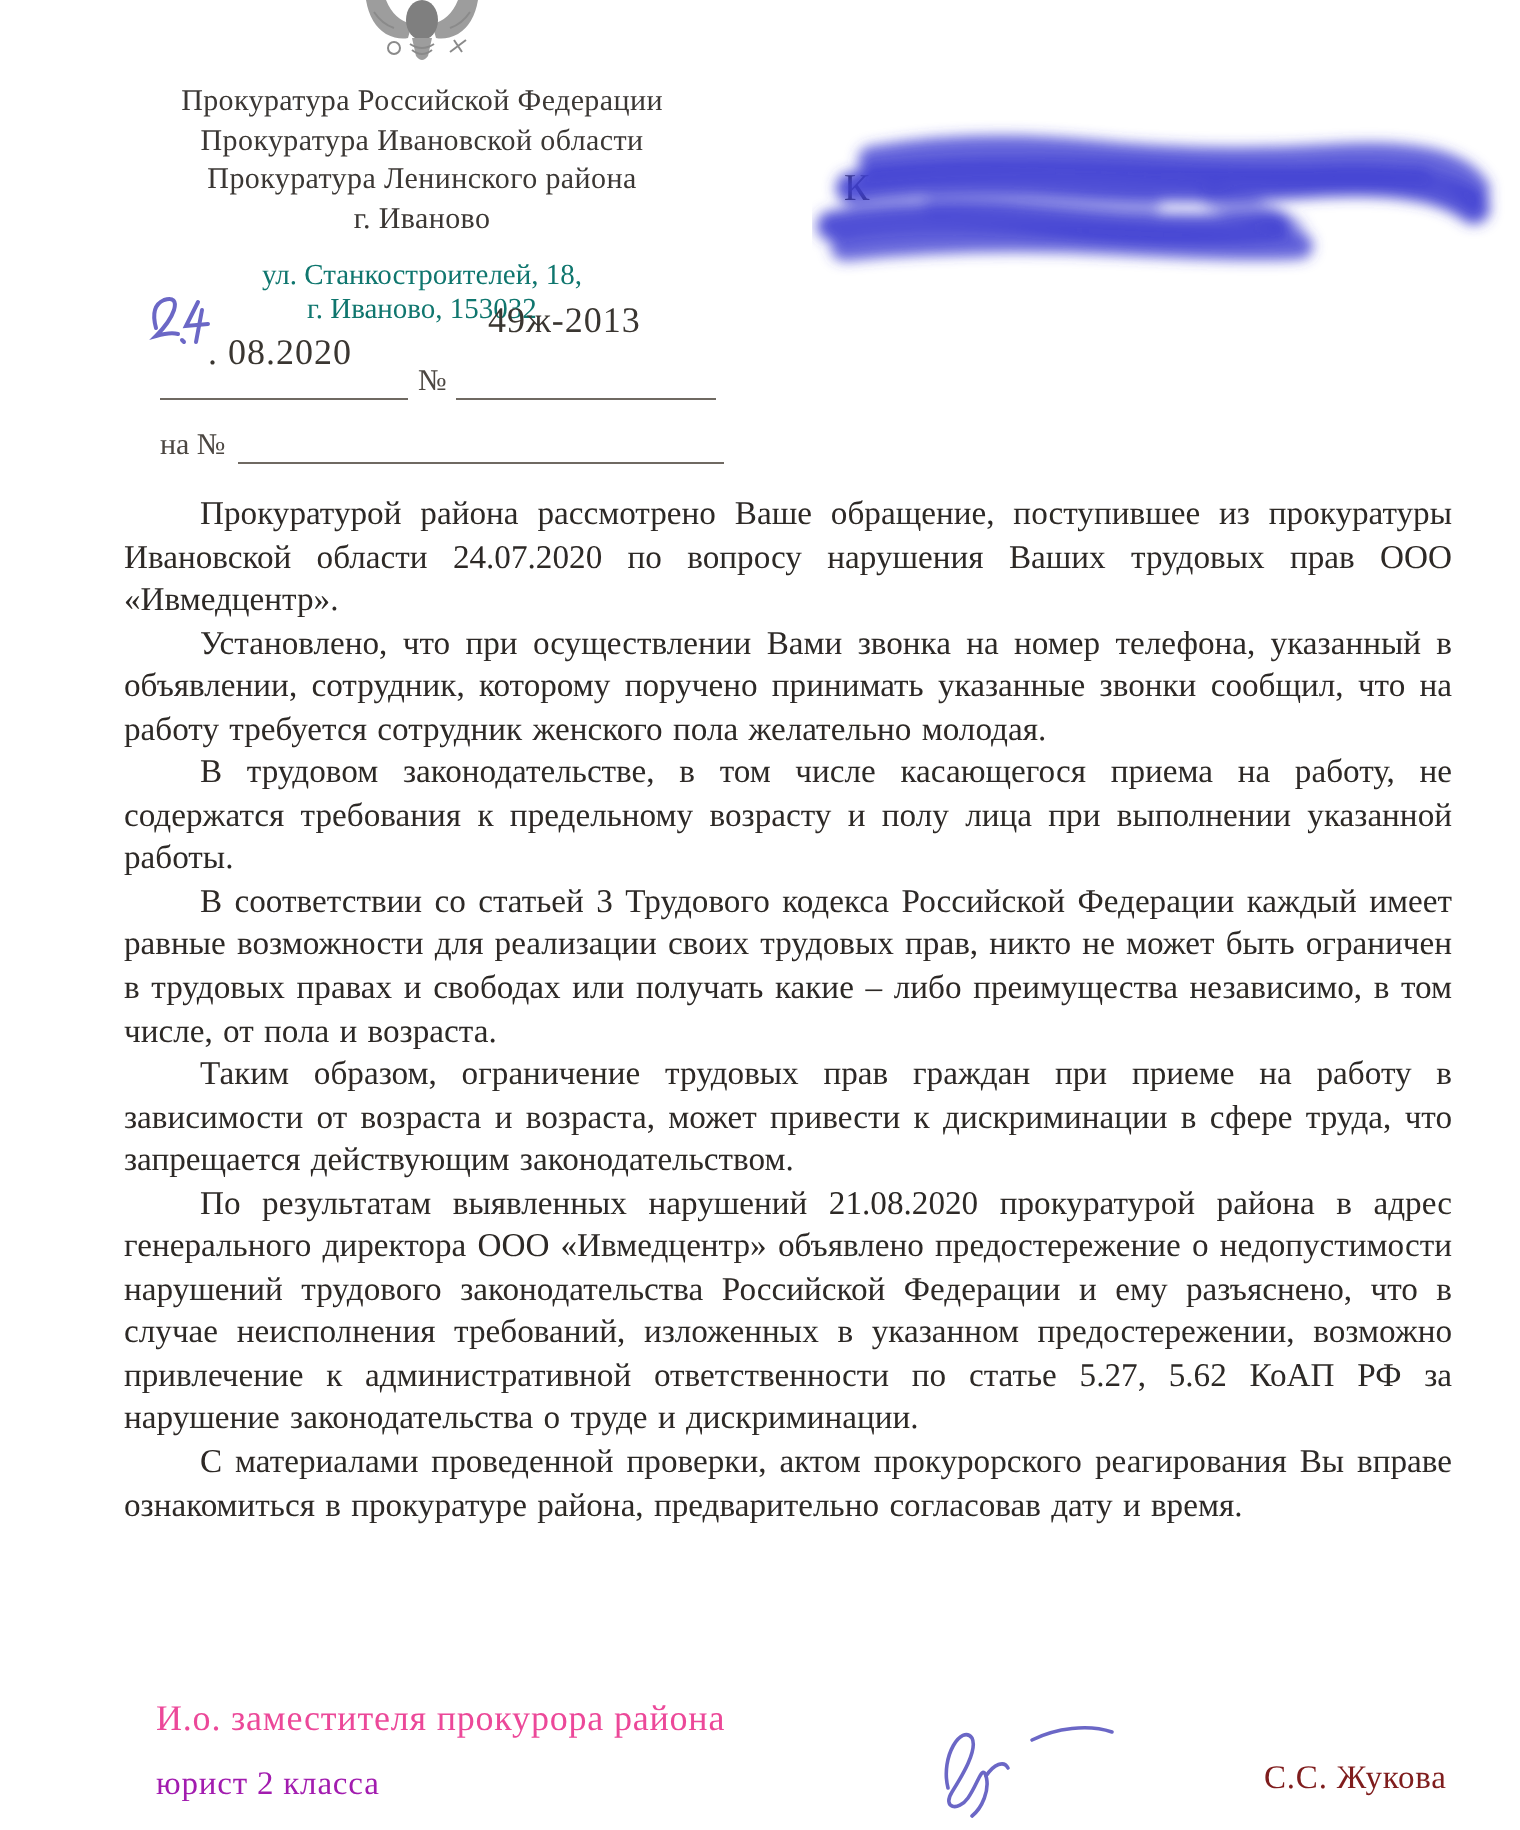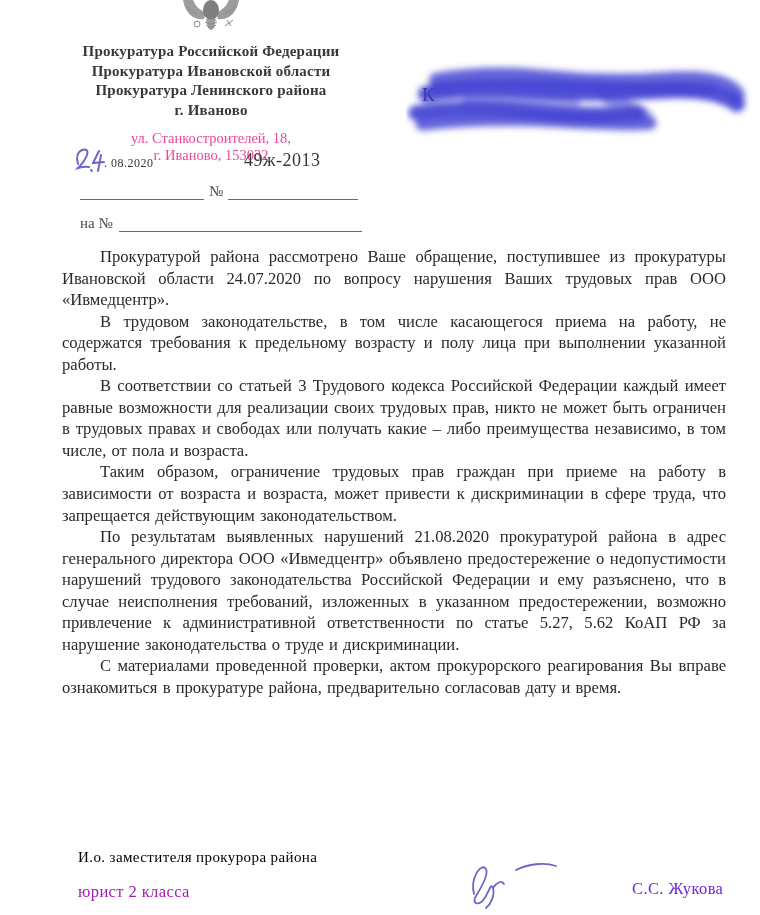--- a/index.html
+++ b/index.html
@@ -4,29 +4,29 @@
 <style>
   html,body{margin:0;padding:0;background:#e8e8e8;}
   .page{
     position:relative;width:760px;height:915px;margin:0 auto;
     background:#ffffff;overflow:hidden;
     font-family:"Liberation Serif", serif;color:#2e2a27;
   }
   
   .letterhead{position:absolute;left:58px;top:0;width:306px;text-align:center;}
   .emblem{display:block;margin:0 auto;width:72px;height:34px;}
-  .org-line{font-weight:bold;font-size:15px;line-height:19.6px;color:#3b3734;letter-spacing:.2px;}
+  .org-line{font-weight:normal;font-size:15px;line-height:19.6px;color:#3b3734;letter-spacing:.2px;}
   .org-line.first{margin-top:8px;}
   .addr-block{margin-top:10px;}
-  .addr-line{font-size:14.5px;line-height:16.5px;color:#ec4899;text-align:center;}
+  .addr-line{font-size:14.5px;line-height:16.5px;color:#0f766e;text-align:center;}
   
   .date-row{position:absolute;left:58px;top:144px;width:320px;height:34px;}
   .hand-day{position:absolute;left:14px;top:0;width:40px;height:30px;}
   .hand-day path{stroke:var(--ink_blue);stroke-width:2;fill:none;stroke-linecap:round;}
-  .date-printed{position:absolute;left:46px;top:12px;font-size:12px;color:#3a3631;letter-spacing:.5px;}
+  .date-printed{position:absolute;left:46px;top:22px;font-size:18px;color:#3a3631;letter-spacing:.5px;}
   .case-no{position:absolute;left:186px;top:6px;font-size:18px;color:#3a3631;letter-spacing:.5px;}
   .no-row{position:absolute;left:80px;top:180px;width:285px;height:20px;display:flex;align-items:flex-end;font-size:15px;color:#4c4742;}
   .seg{display:inline-block;border-bottom:1.2px solid #6f6962;height:16px;}
   .seg.s1{width:124px;}
   .no-sym{padding:0 5px;}
   .seg.s2{width:130px;}
   .nano-row{position:absolute;left:80px;top:212px;width:282px;height:20px;display:flex;align-items:flex-end;font-size:15px;color:#4c4742;}
   .nano-label{padding-right:6px;}
   .seg.s3{flex:1;}
   
@@ -35,25 +35,25 @@
   .redaction{position:absolute;left:0;top:0;width:348px;height:82px;}
   .redaction path{stroke:var(--redaction_blue);fill:none;stroke-linecap:round;}
   
   .body-text{
     position:absolute;left:62px;top:246px;width:664px;height:592px;overflow:hidden;
     font-size:16.6px;line-height:21.55px;text-align:justify;color:#2d2926;
     word-spacing:1px;
   }
   .body-text p{margin:0;text-indent:38px;font-family:Liberation Serif, serif;}
   
-  .sig-pos1{position:absolute;left:78px;top:849px;font-size:15px;color:#000000;letter-spacing:.4px;}
+  .sig-pos1{position:absolute;left:78px;top:849px;font-size:18px;color:#ec4899;letter-spacing:.4px;}
   .sig-pos2{position:absolute;left:78px;top:882px;font-size:16.5px;color:#a21caf;letter-spacing:.4px;}
   .sig-svg{position:absolute;left:448px;top:852px;width:130px;height:58px;}
   .sig-svg path{stroke:var(--ink_blue);stroke-width:1.8;fill:none;stroke-linecap:round;}
-  .sig-name{position:absolute;left:632px;top:879px;font-size:16.5px;color:#6d28d9;letter-spacing:.4px;}
+  .sig-name{position:absolute;left:632px;top:879px;font-size:16.5px;color:#7f1d1d;letter-spacing:.4px;}
   
   .emblem .gray{fill:#9d9d9d;}
   .emblem .dark{fill:#7f7f7f;}
   .emblem .ln{stroke:#8a8a8a;fill:none;stroke-width:1;}
 </style>
 </head>
 <body>
 
 <div class="page">
 
@@ -117,20 +117,21 @@
         <path d="M200,40 Q222,48 240,57" stroke-width="12" opacity="0.5"></path>
         <path d="M10,55 Q60,47 122,53 T232,55" stroke-width="15" opacity="0.9"></path>
         <path d="M16,66 Q82,59 152,63 T244,65" stroke-width="13" opacity="0.8"></path>
         <path d="M60,45 Q110,40 170,44" stroke-width="9" opacity="0.45"></path>
       </g>
     </svg>
   </div>
 
   <div class="body-text">
     <p>Прокуратурой района рассмотрено Ваше обращение, поступившее из прокуратуры Ивановской области 24.07.2020 по вопросу нарушения Ваших трудовых прав ООО «Ивмедцентр».</p>
+    <p>Установлено, что при осуществлении Вами звонка на номер телефона, указанный в объявлении, сотрудник, которому поручено принимать указанные звонки сообщил, что на работу требуется сотрудник женского пола желательно молодая.</p>
     <p>В трудовом законодательстве, в том числе касающегося приема на работу, не содержатся требования к предельному возрасту и полу лица при выполнении указанной работы.</p>
     <p>В соответствии со статьей 3 Трудового кодекса Российской Федерации каждый имеет равные возможности для реализации своих трудовых прав, никто не может быть ограничен в трудовых правах и свободах или получать какие – либо преимущества независимо, в том числе, от пола и возраста.</p>
     <p>Таким образом, ограничение трудовых прав граждан при приеме на работу в зависимости от возраста и возраста, может привести к дискриминации в сфере труда, что запрещается действующим законодательством.</p>
     <p>По результатам выявленных нарушений 21.08.2020 прокуратурой района в адрес генерального директора ООО «Ивмедцентр» объявлено предостережение о недопустимости нарушений трудового законодательства Российской Федерации и ему разъяснено, что в случае неисполнения требований, изложенных в указанном предостережении, возможно привлечение к административной ответственности по статье 5.27, 5.62 КоАП РФ за нарушение законодательства о труде и дискриминации.</p>
     <p>С материалами проведенной проверки, актом прокурорского реагирования Вы вправе ознакомиться в прокуратуре района, предварительно согласовав дату и время.</p>
   </div>
 
   <div class="sig-pos1">И.о. заместителя прокурора района</div>
   <div class="sig-pos2">юрист 2 класса</div>
   <svg class="sig-svg" viewBox="0 0 130 58" aria-hidden="true">

